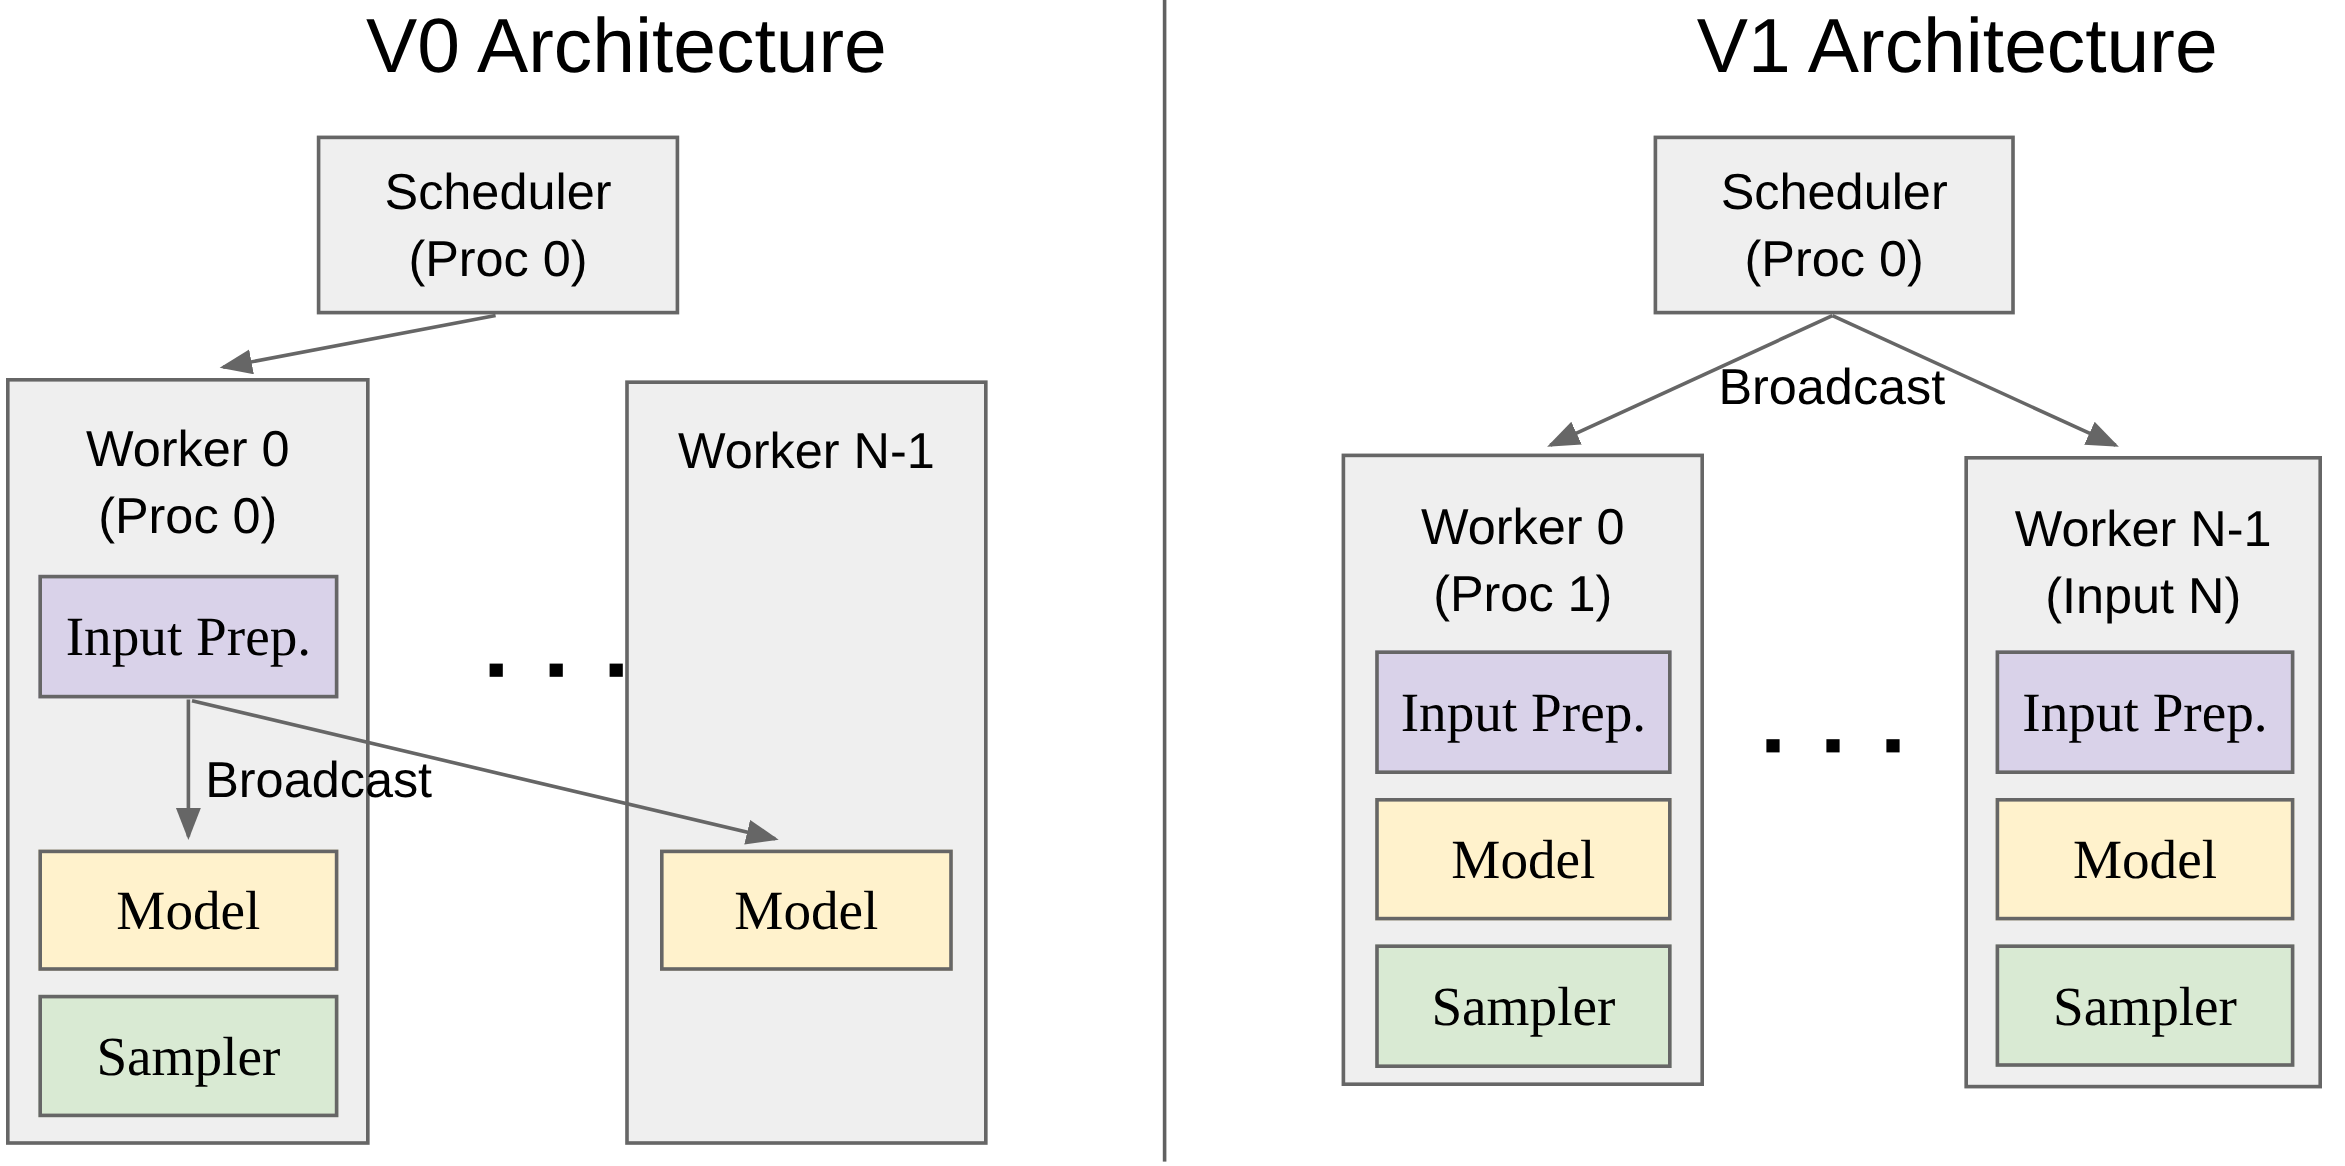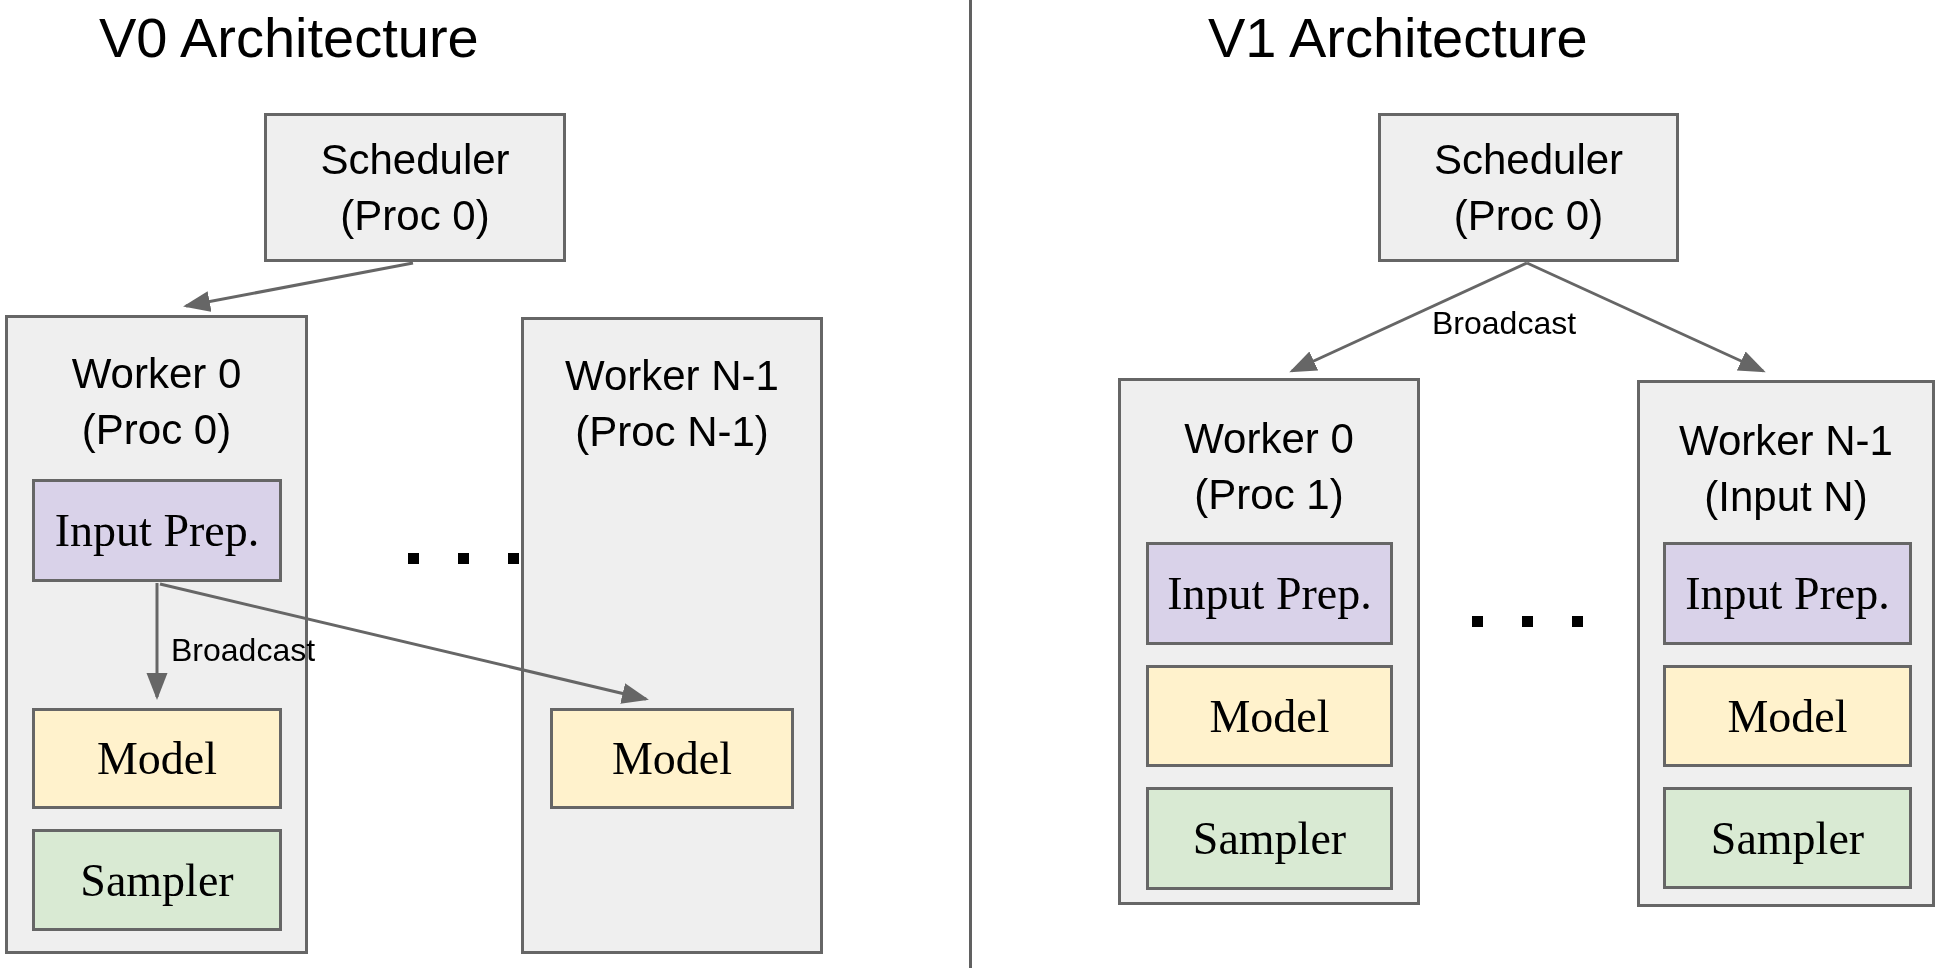--- a/index.html
+++ b/index.html
@@ -15,23 +15,23 @@
   *{margin:0;padding:0;box-sizing:border-box;}
   html,body{width:1954px;height:972px;overflow:hidden;}
   body{
     background:var(--color-background);
     font-family:"Liberation Sans","DejaVu Sans",sans-serif;
     color:var(--color-text);
     position:relative;
   }
   .abs{position:absolute;}
   .panel-title{
-    font-size:56px;
+    font-size:64px;
     line-height:60px;
-    text-align:left;
+    text-align:right;
     width:640px;
     white-space:nowrap;
   }
   .node{
     position:absolute;
     background:var(--color-container_fill);
     border:3px solid var(--color-container_border);
   }
   .node-label{
     font-size:42px;
@@ -48,21 +48,21 @@
     align-items:center;
     justify-content:center;
     font-size:46px;
     white-space:nowrap;
     font-family:Liberation Serif, serif;
   }
   .inner-input{background:var(--color-input_prep_fill);}
   .inner-model{background:var(--color-model_fill);}
   .inner-sampler{background:var(--color-sampler_fill);}
   .broadcast-label{
-    font-size:32px;
+    font-size:42px;
     line-height:46px;
     white-space:nowrap;
   }
   .divider{
     position:absolute;
     background:#616161;
   }
   .dot{
     position:absolute;
     width:11px;height:11px;
@@ -86,21 +86,20 @@
 <div class="node worker-box" style="left:5px;top:315px;width:303px;height:639px;">
   <div class="node-label">Worker 0</div>
   <div class="node-label">(Proc 0)</div>
 </div>
 <div class="inner-box inner-input" style="left:32px;top:479px;width:250px;height:103px;">Input Prep.</div>
 <div class="inner-box inner-model" style="left:32px;top:708px;width:250px;height:101px;">Model</div>
 <div class="inner-box inner-sampler" style="left:32px;top:829px;width:250px;height:102px;">Sampler</div>
 
 <div class="node worker-box" style="left:521px;top:317px;width:302px;height:637px;">
   <div class="node-label">Worker N-1</div>
-  <div class="node-label">(Proc N-1)</div>
 </div>
 <div class="inner-box inner-model" style="left:550px;top:708px;width:244px;height:101px;">Model</div>
 
 <div class="abs broadcast-label" style="left:171px;top:627px;">Broadcast</div>
 
 <div class="abs" aria-label=". . .">
   <div class="dot" style="left:408px;top:553px;"></div>
   <div class="dot" style="left:458px;top:553px;"></div>
   <div class="dot" style="left:508px;top:553px;"></div>
 </div>

